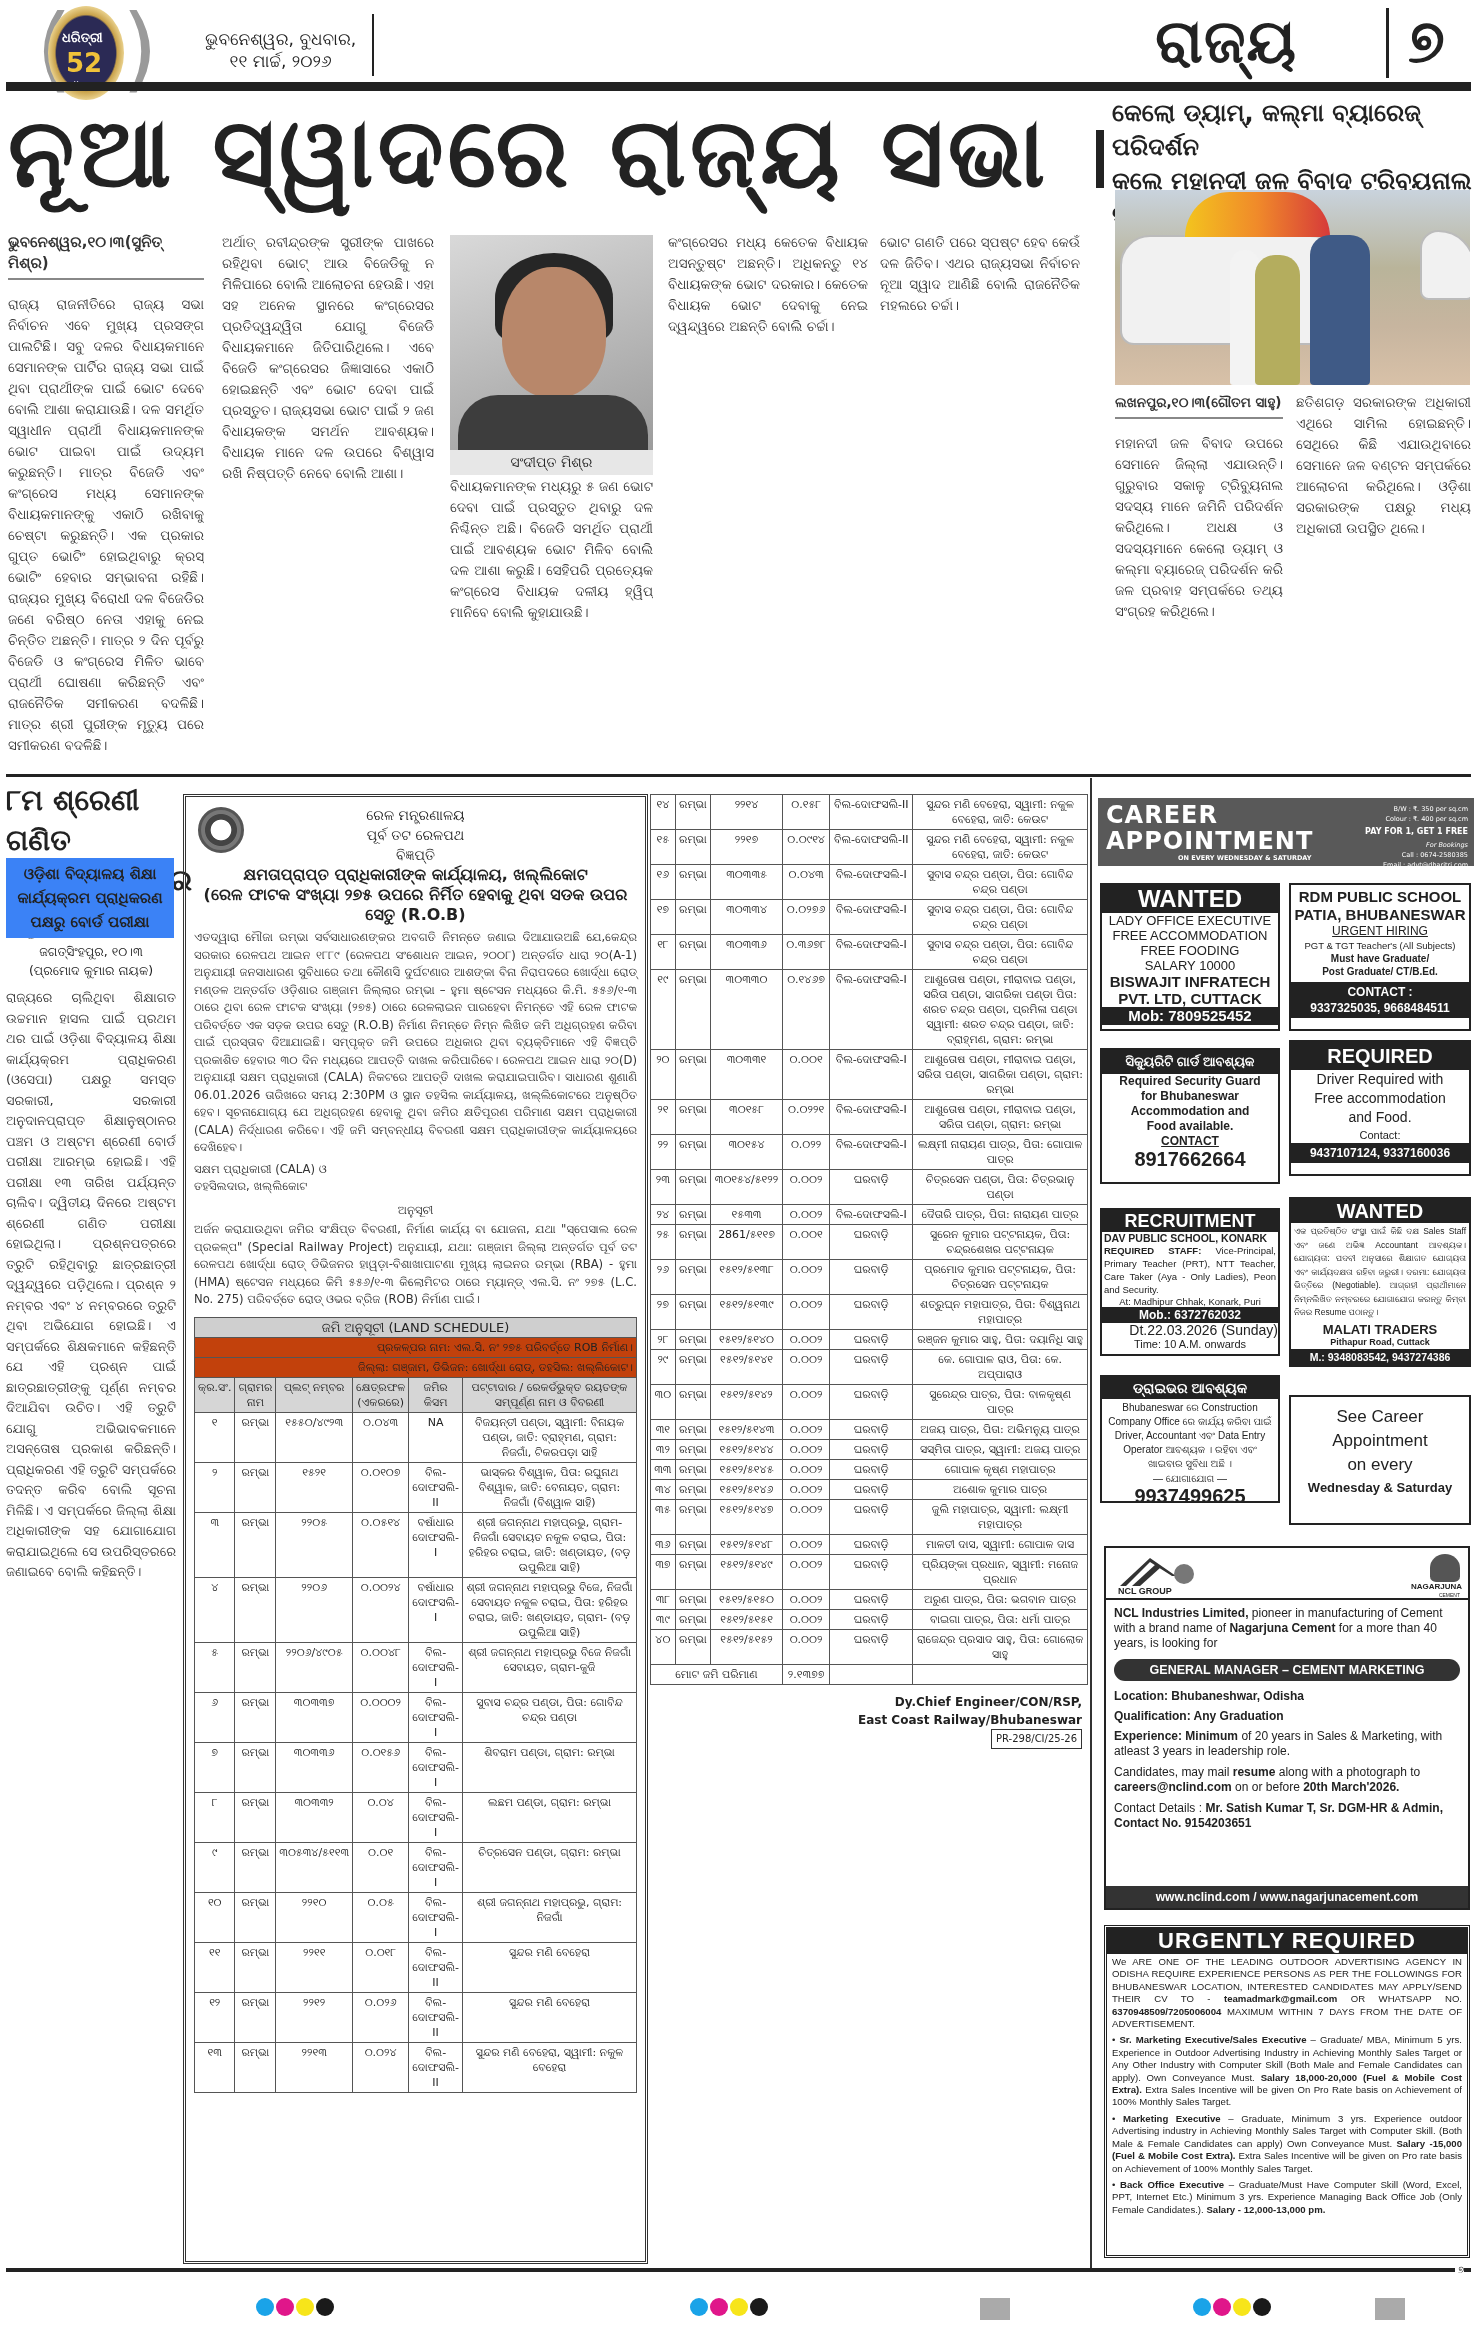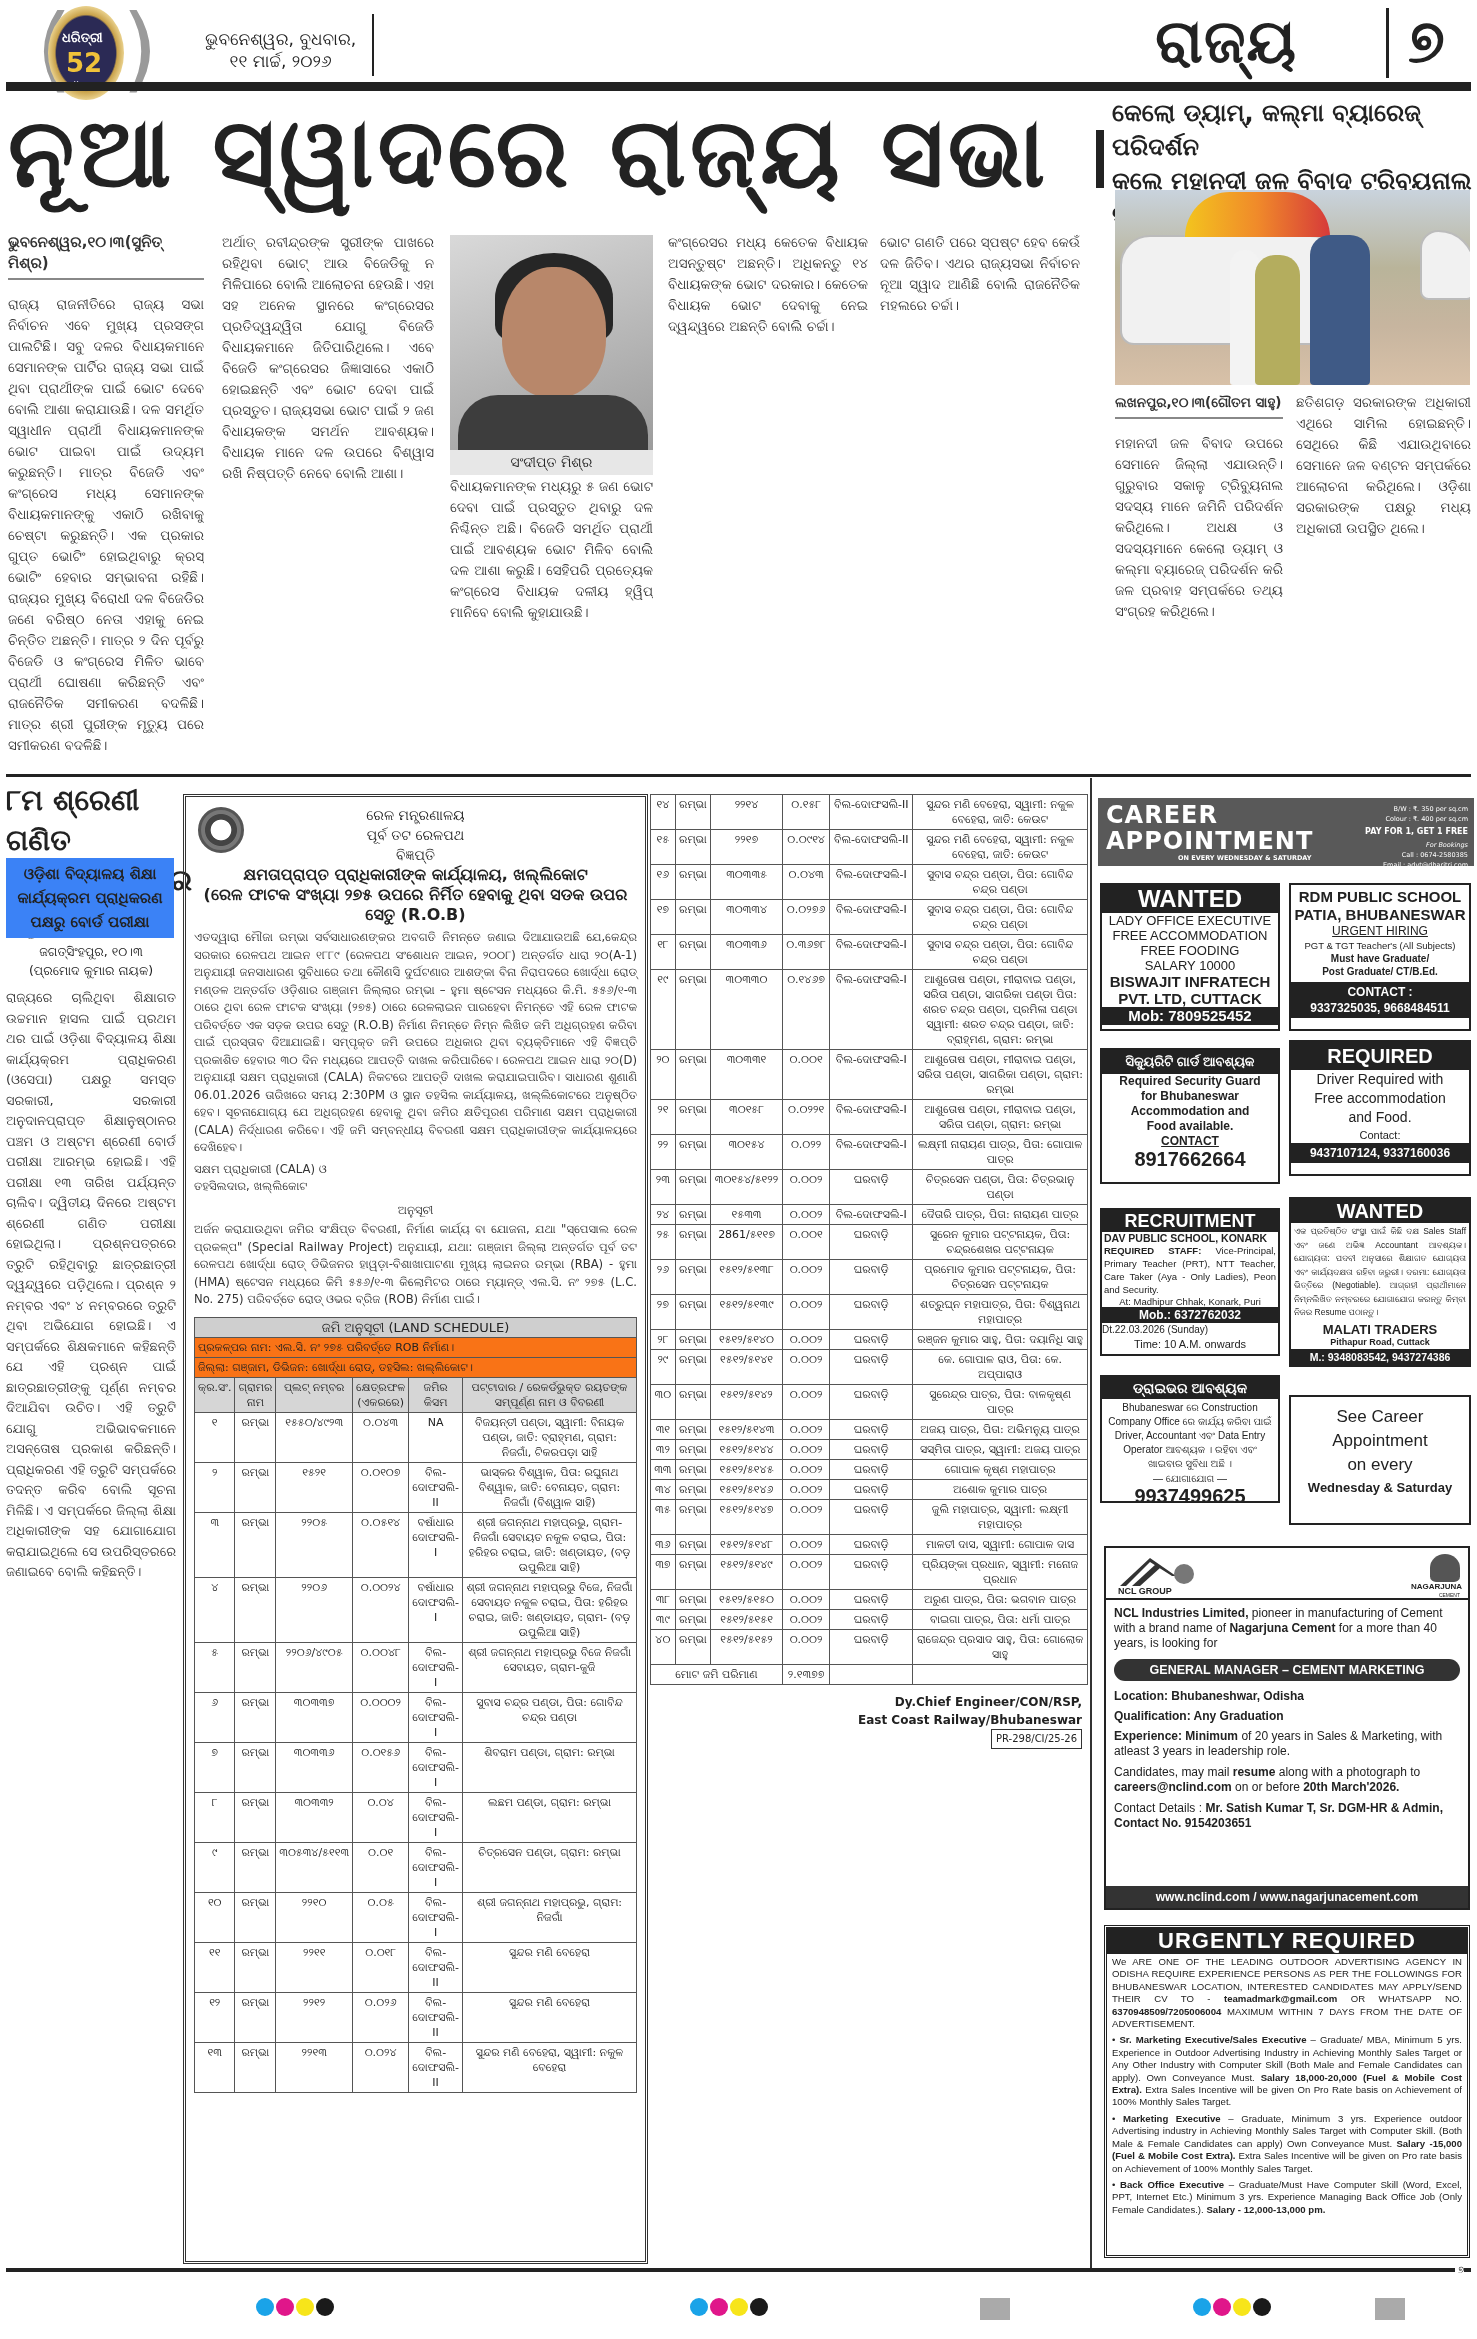--- a/index.html
+++ b/index.html
@@ -43,21 +43,21 @@
 
 .notice{left:183px;top:794px;width:465px;height:1470px;border:3px double #333}
 .notice-head{text-align:center;font-size:14px;line-height:20px;padding-top:8px}
 .notice-head .big{font-size:16px;font-weight:bold}
 .railway-logo{position:absolute;left:12px;top:10px;width:46px;height:46px;border-radius:50%;border:3px solid #555;background:radial-gradient(#fff 35%,#444 38%,#444 55%,#777 58%)}
 .notice-body{font-size:11.6px;line-height:17.5px;text-align:justify;padding:4px 8px;color:#333}
 table.land{border-collapse:collapse;width:100%;font-size:11px;line-height:15px}
 table.land td,table.land th{border:1px solid #555;padding:2px 3px;text-align:center;vertical-align:top}
 table.land th{background:#d6d6d6;font-weight:normal}
 table.land .banner{background:#cfcfcf;text-align:center;font-size:13px}
-table.land .sub{background:#f97316;text-align:left}
+table.land .sub{background:#c2410c;text-align:right}
 .notice-table2{left:650px;top:794px;width:438px}
 .sign{text-align:right;font-size:12px;font-weight:bold;line-height:18px;padding-right:6px}
 .pr{display:inline-block;border:1px solid #333;font-size:10px;padding:0 4px;font-weight:normal}
 
 .career-banner{left:1098px;top:798px;width:376px;height:68px;background:#595959;color:#fff}
 .cb-title{position:absolute;left:8px;top:4px;font-size:24px;font-weight:bold;line-height:26px;letter-spacing:1px}
 .cb-sub{position:absolute;left:80px;top:56px;font-size:6.5px;font-weight:bold}
 .cb-right{position:absolute;right:6px;top:6px;font-size:6.5px;text-align:right;line-height:10px}
 .ad{border:2px solid #222;text-align:center;font-family:"Liberation Sans",sans-serif;overflow:hidden}
 .ad-dark{background:#222;color:#fff;font-weight:bold}
@@ -586,21 +586,21 @@
   <div style="font-size:11px;line-height:16px">Contact:</div>
   <div class="ad-dark" style="font-size:12px;line-height:20px">9437107124, 9337160036</div>
 </div>
 
 <div class="abs ad" style="left:1100px;top:1208px;width:180px;height:148px;text-align:left">
   <div class="ad-dark" style="font-size:18px;line-height:22px;text-align:center">RECRUITMENT</div>
   <div style="font-size:10.5px;font-weight:bold;padding:0 2px">DAV PUBLIC SCHOOL, KONARK</div>
   <div style="font-size:9.5px;line-height:13px;padding:0 2px;text-align:justify"><b>REQUIRED STAFF:</b> <span>Vice-Principal, Primary Teacher (PRT), NTT Teacher, Care Taker (Aya - Only Ladies), Peon and Security.</span></div>
   <div style="font-size:9.5px;text-align:center">At: Madhipur Chhak, Konark, Puri</div>
   <div class="ad-dark" style="font-size:12px;text-align:center;line-height:16px">Mob.: 6372762032</div>
-  <div style="font-size:10px;text-align:left;line-height:14px">Dt.22.03.2026 (Sunday)</div>
+  <div style="font-size:14px;text-align:right;line-height:14px">Dt.22.03.2026 (Sunday)</div>
   <div style="font-size:11px;text-align:center;line-height:14px">Time: 10 A.M. onwards</div>
 </div>
 
 <div class="abs ad" style="left:1289px;top:1197px;width:182px;height:170px">
   <div class="ad-dark" style="font-size:20px;line-height:24px">WANTED</div>
   <div style="font-size:8.5px;line-height:13.5px;text-align:justify;padding:2px 3px">ଏକ ପ୍ରତିଷ୍ଠିତ ସଂସ୍ଥା ପାଇଁ କିଛି ଦକ୍ଷ Sales Staff ଏବଂ ଜଣେ ଅଭିଜ୍ଞ Accountant ଆବଶ୍ୟକ। ଯୋଗ୍ୟତା: ପଦବୀ ଅନୁସାରେ ଶିକ୍ଷାଗତ ଯୋଗ୍ୟତା ଏବଂ କାର୍ଯ୍ୟଦକ୍ଷତା ରହିବା ଜରୁରୀ। ଦରମା: ଯୋଗ୍ୟତା ଭିତ୍ତିରେ (Negotiable). ଆଗ୍ରହୀ ପ୍ରାର୍ଥୀମାନେ ନିମ୍ନଲିଖିତ ନମ୍ବରରେ ଯୋଗାଯୋଗ କରନ୍ତୁ କିମ୍ବା ନିଜର Resume ପଠାନ୍ତୁ।</div>
   <div style="font-size:13px;font-weight:bold">MALATI TRADERS</div>
   <div style="font-size:9px;font-weight:bold">Pithapur Road, Cuttack</div>
   <div class="ad-dark" style="font-size:10.5px;line-height:16px;margin-top:2px">M.: 9348083542, 9437274386</div>
 </div>

